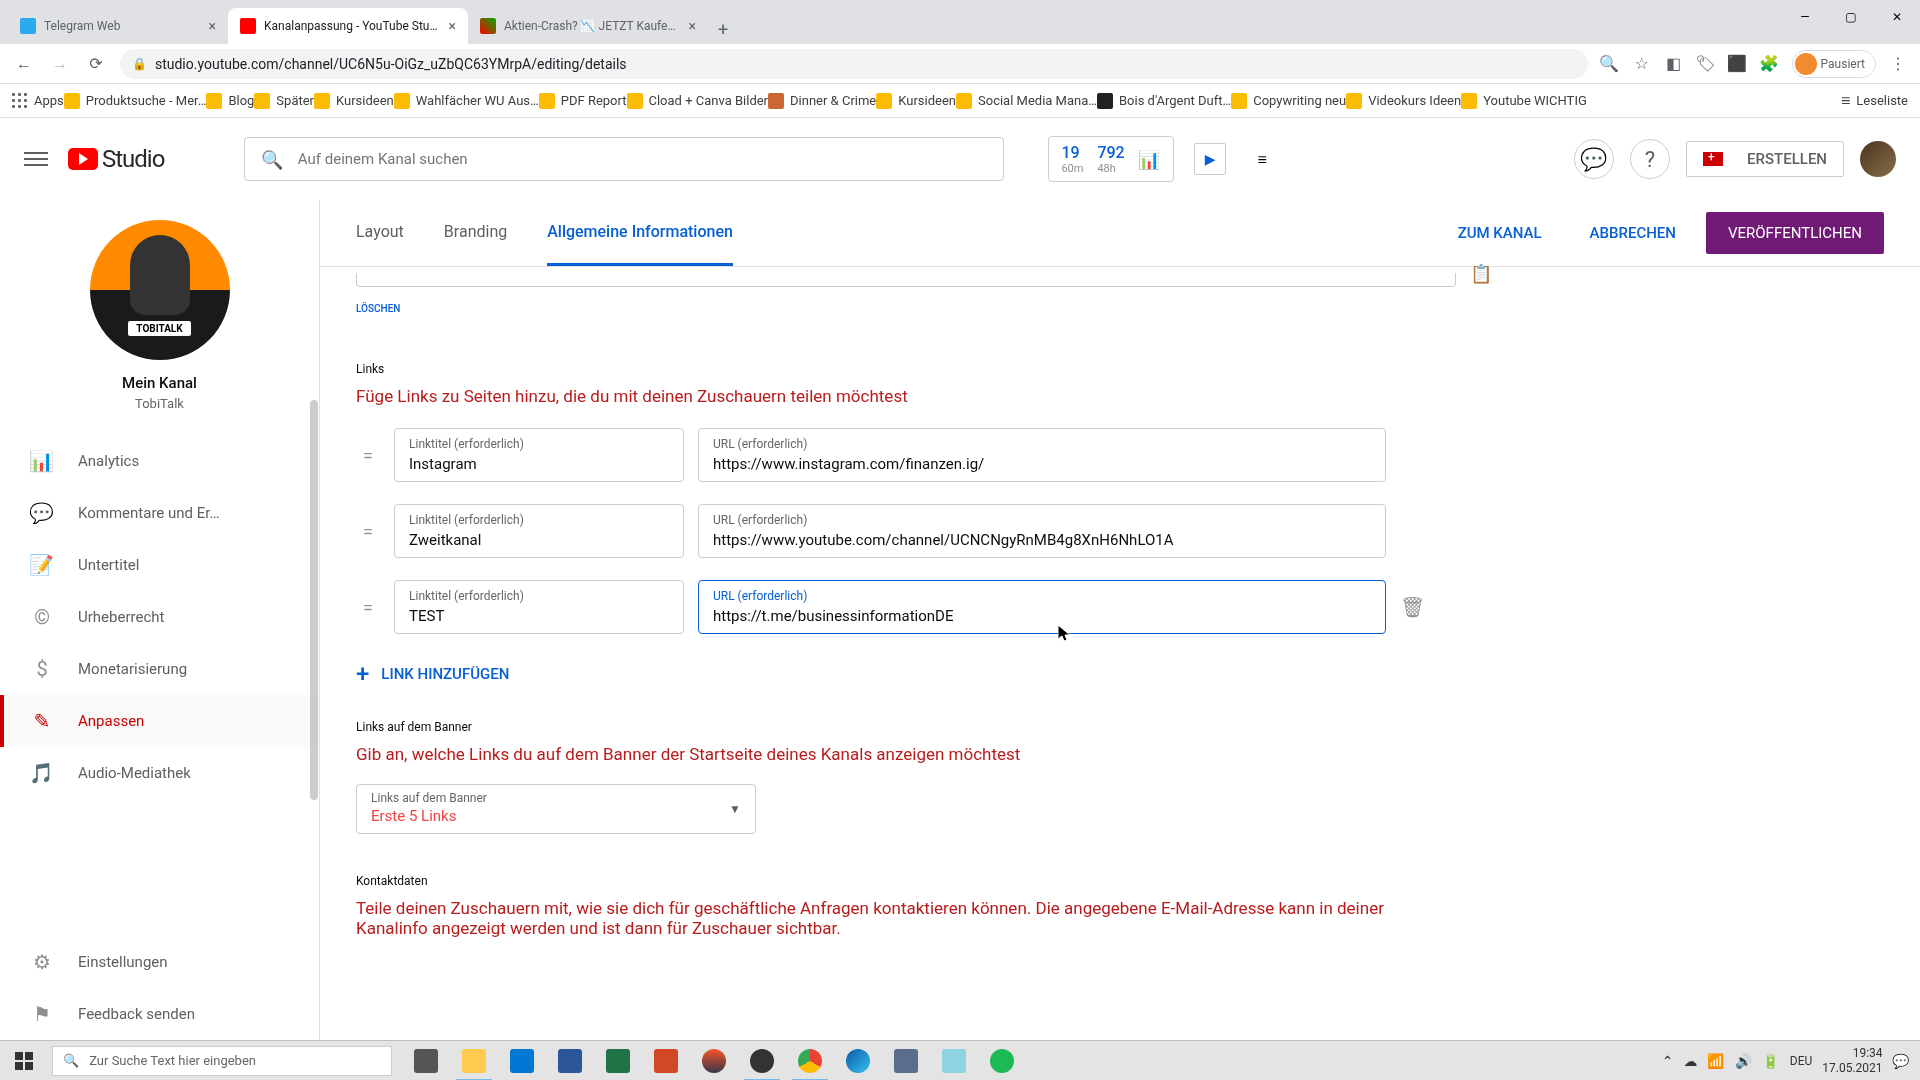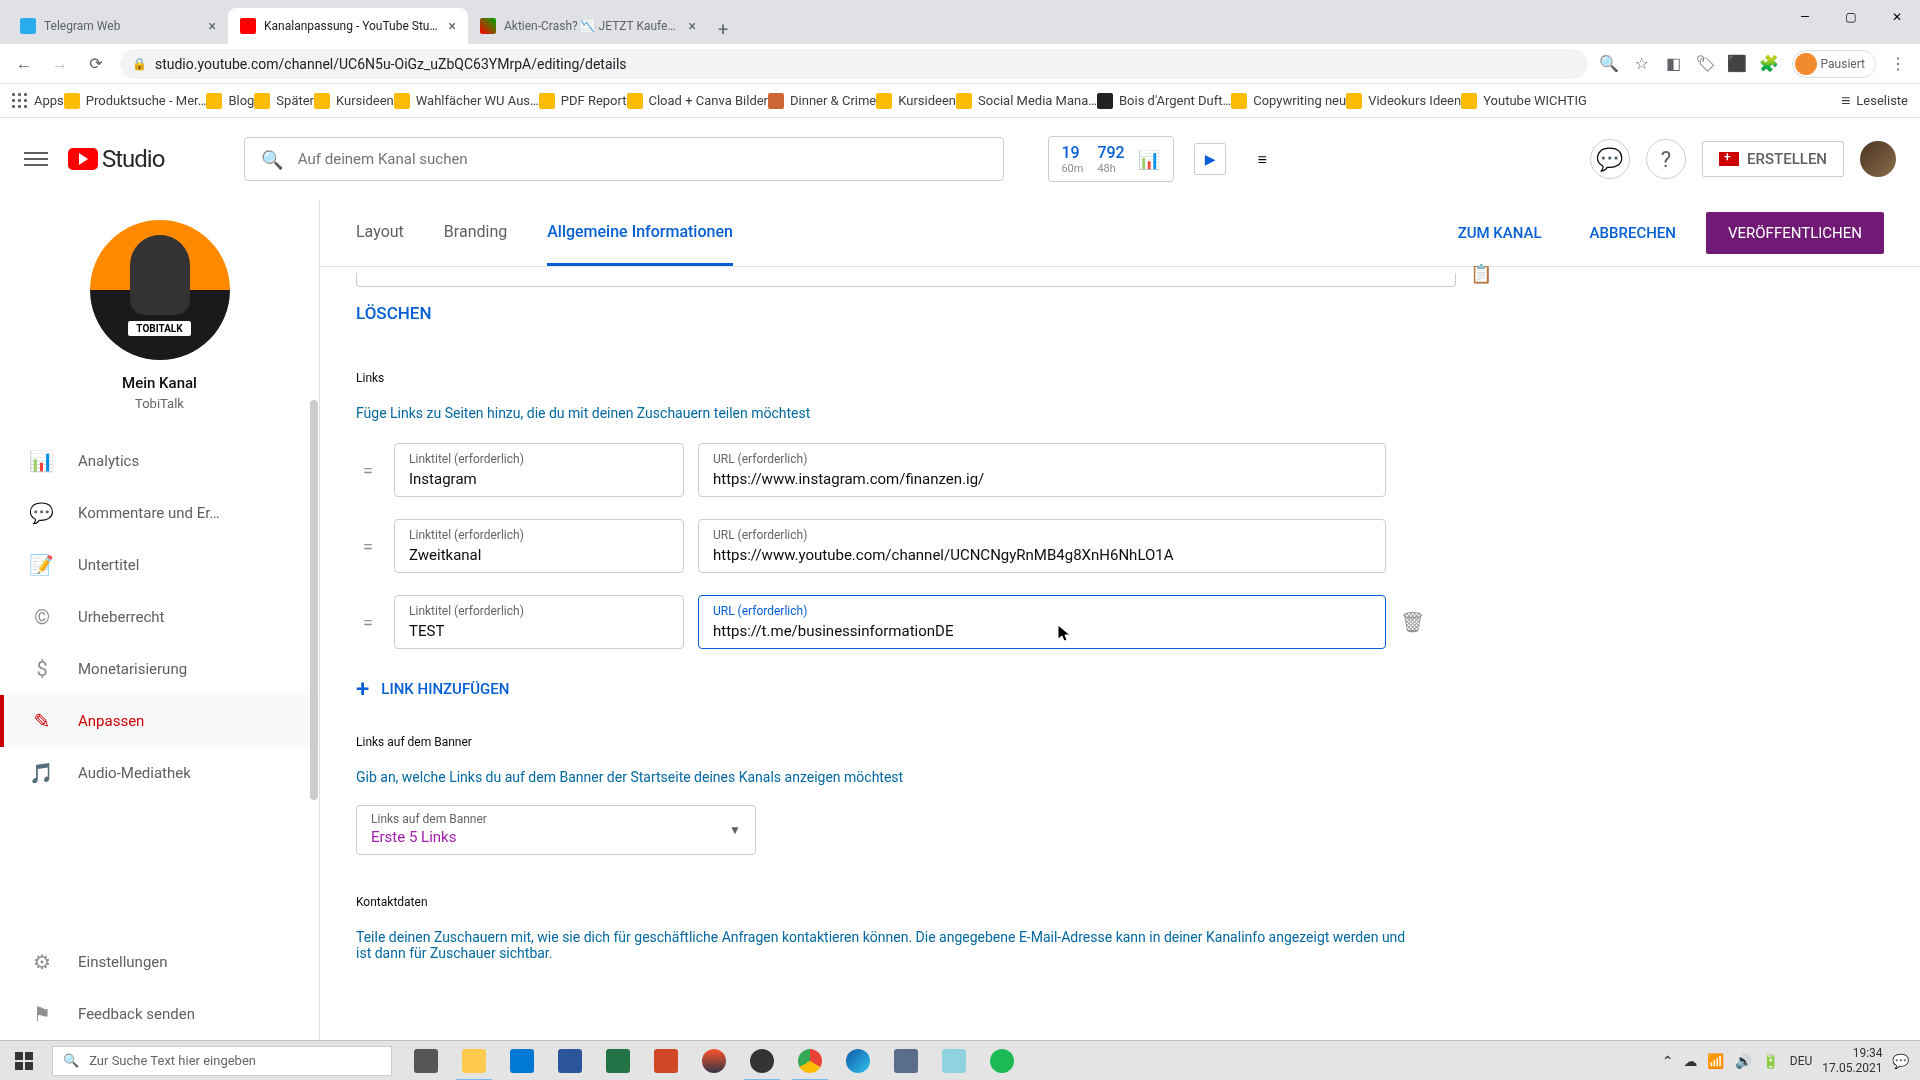--- a/index.html
+++ b/index.html
@@ -43,21 +43,21 @@
 .search-box input { border: none; outline: none; flex: 1; font-size: 15px; color: #606060; }
 .stats-box { border: 1px solid #ccc; border-radius: 4px; padding: 6px 12px; display: flex; align-items: center; gap: 14px; margin-left: 24px; }
 .stat { text-align: left; }
 .stat .num { font-size: 16px; font-weight: 500; color: #065fd4; }
 .stat .lbl { font-size: 11px; color: #909090; }
 .hdr-icon-box { width: 32px; height: 32px; border: 1px solid #ccc; border-radius: 2px; display: flex; align-items: center; justify-content: center; cursor: pointer; }
 .hdr-spacer { flex: 1; }
 .hdr-right { display: flex; align-items: center; gap: 16px; }
 .hdr-iconbtn { width: 40px; height: 40px; border-radius: 50%; display: flex; align-items: center; justify-content: center; font-size: 22px; color: #606060; cursor: pointer; }
 .hdr-iconbtn.outline { border: 1px solid #ccc; }
-.create-btn { display: flex; align-items: center; gap: 8px; border: 1px solid #ccc; border-radius: 2px; padding: 8px 16px; font-size: 15px; font-weight: 500; color: #606060; cursor: pointer; }
+.create-btn { display: flex; align-items: center; gap: 24px; border: 1px solid #ccc; border-radius: 2px; padding: 8px 16px; font-size: 15px; font-weight: 500; color: #606060; cursor: pointer; }
 .create-btn .rec { width: 20px; height: 14px; background: #cc0000; position: relative; }
 .create-btn .rec::after { content: '+'; position: absolute; color: #fff; font-size: 12px; left: 5px; top: -2px; }
 .avatar { width: 36px; height: 36px; border-radius: 50%; background: linear-gradient(135deg,#4a3520,#8a6d4a); cursor: pointer; }
 
 
 .app-body { display: flex; height: calc(100% - 44px - 40px - 34px - 82px - 40px); }
 .sidebar { width: 320px; border-right: 1px solid #e0e0e0; padding-top: 20px; overflow-y: auto; position: relative; }
 .sb-scroll-hint { position: absolute; left: 310px; top: 200px; width: 8px; height: 400px; background: #ccc; border-radius: 4px; }
 .channel-info { display: flex; flex-direction: column; align-items: center; padding: 0 20px 24px; }
 .channel-avatar { width: 140px; height: 140px; border-radius: 50%; background: linear-gradient(180deg,#ff8a00 0%,#ff8a00 50%,#1a1a1a 50%,#1a1a1a 100%); display: flex; align-items: center; justify-content: center; color: #fff; font-size: 11px; font-weight: 700; position: relative; overflow: hidden; }
@@ -78,42 +78,42 @@
 .tabs { display: flex; gap: 40px; }
 .tab-btn { padding: 22px 0; font-size: 16px; color: #606060; cursor: pointer; border-bottom: 3px solid transparent; }
 .tab-btn.active { color: #065fd4; border-bottom-color: #065fd4; font-weight: 500; }
 .page-actions { margin-left: auto; display: flex; gap: 12px; }
 .text-action { padding: 12px 18px; font-size: 15px; font-weight: 500; color: #065fd4; cursor: pointer; border-radius: 2px; }
 .publish-btn { padding: 12px 22px; font-size: 15px; font-weight: 400; color: #fff; background: #701a75; border-radius: 2px; cursor: pointer; }
 
 .section-body { padding: 0 36px 40px; max-width: 1200px; }
 .ghost-box { height: 14px; border: 1px solid #ccc; border-top: none; border-radius: 0 0 4px 4px; margin-top: 6px; width: 1100px; position: relative;}
 .ghost-box .trash { position: absolute; right: -38px; top: -10px; color: #909090; font-size: 18px; }
-.delete-link { color: #065fd4; font-size: 17px; font-weight: 500; padding: 16px 0; cursor: pointer; }
+.delete-link { color: #065fd4; font-size: 10px; font-weight: 500; padding: 16px 0; cursor: pointer; }
 
 .section-title { font-size: 12px; color: #0d0d0d; margin-top: 32px; }
-.section-desc { font-size: 14px; color: #0369a1; margin-top: 20px; }
+.section-desc { font-size: 17px; color: #b91c1c; margin-top: 10px; }
 
 .link-row { display: flex; align-items: center; gap: 14px; margin-top: 22px; }
 .drag-handle { width: 24px; color: #909090; font-size: 18px; cursor: grab; text-align: center; }
 .fld { border: 1px solid #ccc; border-radius: 4px; padding: 8px 16px 8px 14px; position: relative; }
 .fld.focused { border-color: #065fd4; }
 .fld .fld-label { font-size: 12px; color: #666; }
 .fld.focused .fld-label { color: #065fd4; }
 .fld input { border: none; outline: none; width: 100%; font-size: 15px; color: #0d0d0d; padding-top: 4px; background: transparent; }
 .fld-title { width: 290px; }
 .fld-url { width: 688px; }
 .row-trash { color: #909090; font-size: 20px; cursor: pointer; width: 24px; text-align: center; }
 
 .add-link { display: flex; align-items: center; gap: 12px; color: #065fd4; font-size: 15px; font-weight: 500; margin-top: 26px; cursor: pointer; }
 .add-link .plus { font-size: 24px; }
 
 .select-fld { border: 1px solid #ccc; border-radius: 4px; padding: 8px 14px; width: 400px; margin-top: 20px; display: flex; align-items: center; position: relative; }
 .select-fld .fld-label { font-size: 12px; color: #666; position: absolute; top: 6px; }
-.select-fld .val { font-size: 15px; color: #a21caf; padding-top: 14px; flex: 1; }
+.select-fld .val { font-size: 15px; color: #ef4444; padding-top: 14px; flex: 1; }
 .select-fld .chev { color: #606060; font-size: 12px; }
 
 .cursor-pointer { position: absolute; left: 1058px; top: 625px; width: 14px; height: 18px; pointer-events: none; z-index: 999; }
 
 
 .taskbar { position: fixed; bottom: 0; left: 0; right: 0; height: 40px; background: #e4e4e4; display: flex; align-items: center; z-index: 1000; border-top: 1px solid #c0c0c0; }
 .start-btn { width: 48px; height: 40px; display: flex; align-items: center; justify-content: center; cursor: pointer; }
 .start-btn .win { width: 18px; height: 18px; display: grid; grid-template-columns: 1fr 1fr; gap: 2px; }
 .start-btn .win span { background: #333; }
 .task-search { width: 340px; height: 30px; background: #fff; border: 1px solid #ccc; display: flex; align-items: center; padding: 0 10px; gap: 10px; font-size: 13px; color: #666; margin-left: 4px; }

